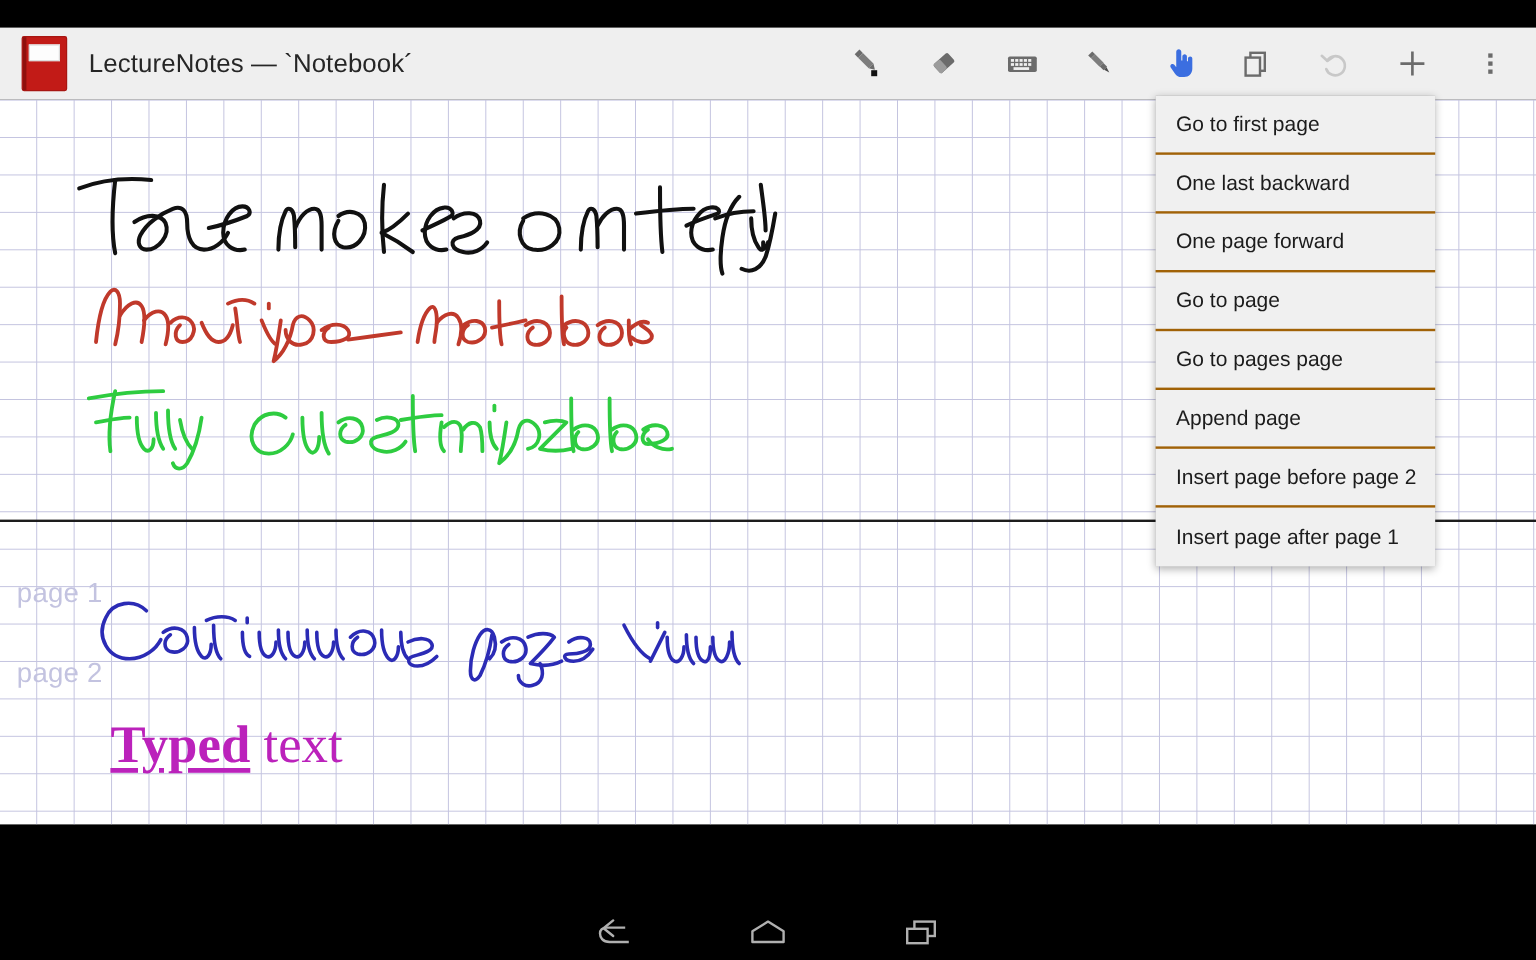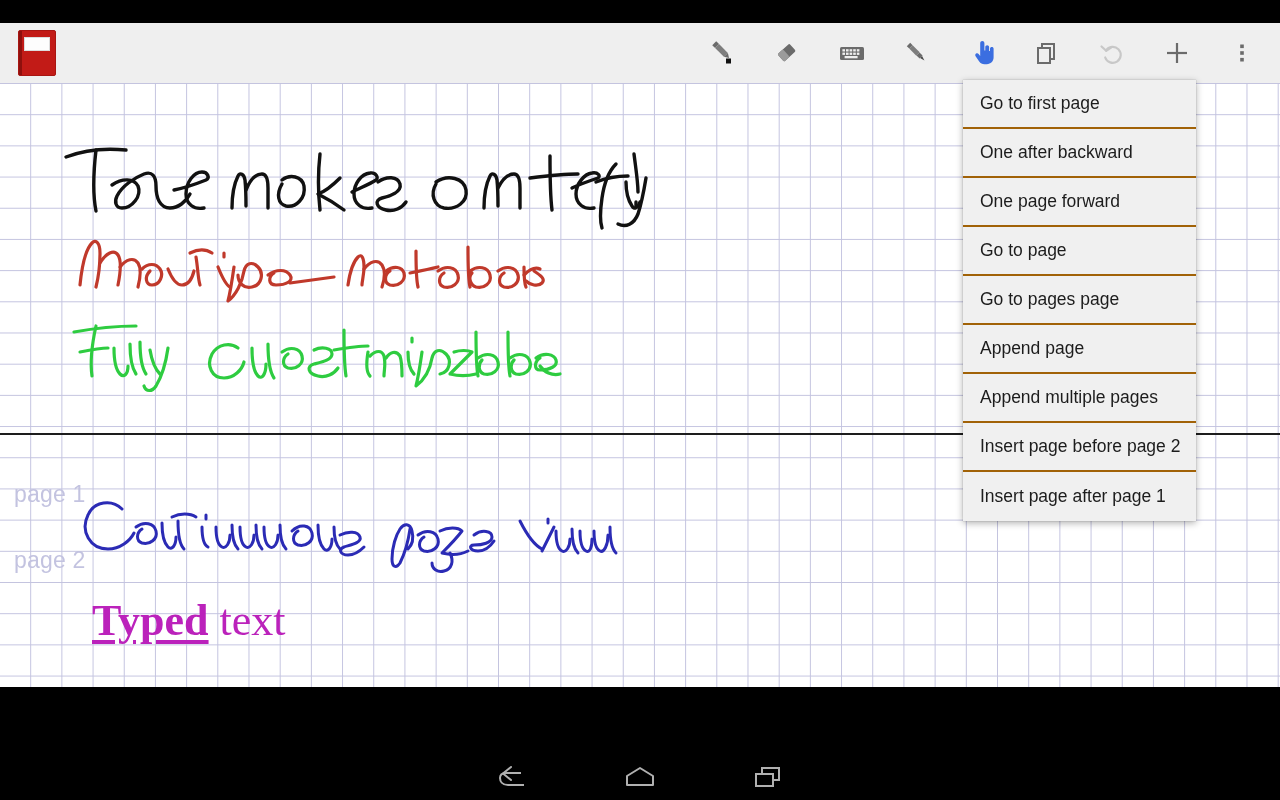--- a/index.html
+++ b/index.html
@@ -137,20 +137,21 @@
 <body>
 
 <div id="screen">
 
   <div id="status-bar"></div>
 
   <div id="title-bar">
     <div id="app-icon">
       <div class="spine"></div>
     </div>
+    <div id="app-title">LectureNotes — `Notebook´</div>
 
     <div id="toolbar">
 
       <div class="tool-btn">
         <svg width="30" height="30" viewBox="0 0 30 30">
           <g transform="rotate(-45 15 13)">
             <rect x="12.2" y="2" width="5.6" height="4" fill="#6b6b6b"></rect>
             <rect x="12.2" y="6" width="5.6" height="12.5" fill="#7d7d7d"></rect>
             <polygon points="12.2,18.5 17.8,18.5 15,23" fill="#6b6b6b"></polygon>
           </g>
@@ -375,26 +376,25 @@
         </g>
       </svg>
     </div>
 
     <div id="typed-text"><span class="tw-bold">Typed</span><span class="tw-plain"> text</span></div>
 
   </div>
 
   <div id="popup-menu">
     <div class="menu-item">Go to first page</div>
-    <div class="menu-item">One after backward</div>
+    <div class="menu-item">One last backward</div>
     <div class="menu-item">One page forward</div>
     <div class="menu-item">Go to page</div>
     <div class="menu-item">Go to pages page</div>
     <div class="menu-item">Append page</div>
-    <div class="menu-item">Append multiple pages</div>
     <div class="menu-item">Insert page before page 2</div>
     <div class="menu-item">Insert page after page 1</div>
   </div>
 
   <div id="nav-bar">
     <div id="nav-spacer-l"></div>
     <div class="nav-btn">
       <svg width="34" height="30" viewBox="0 0 34 30">
         <path d="M29 22 L13 22 C7 22 5 18 5 15 C5 12 7 10 11 10 L26 10" fill="none" stroke="#b0b0b0" stroke-width="2"></path>
         <polyline points="16,4 8,10.5 16,17" fill="none" stroke="#b0b0b0" stroke-width="2" stroke-linecap="round" stroke-linejoin="round"></polyline>

